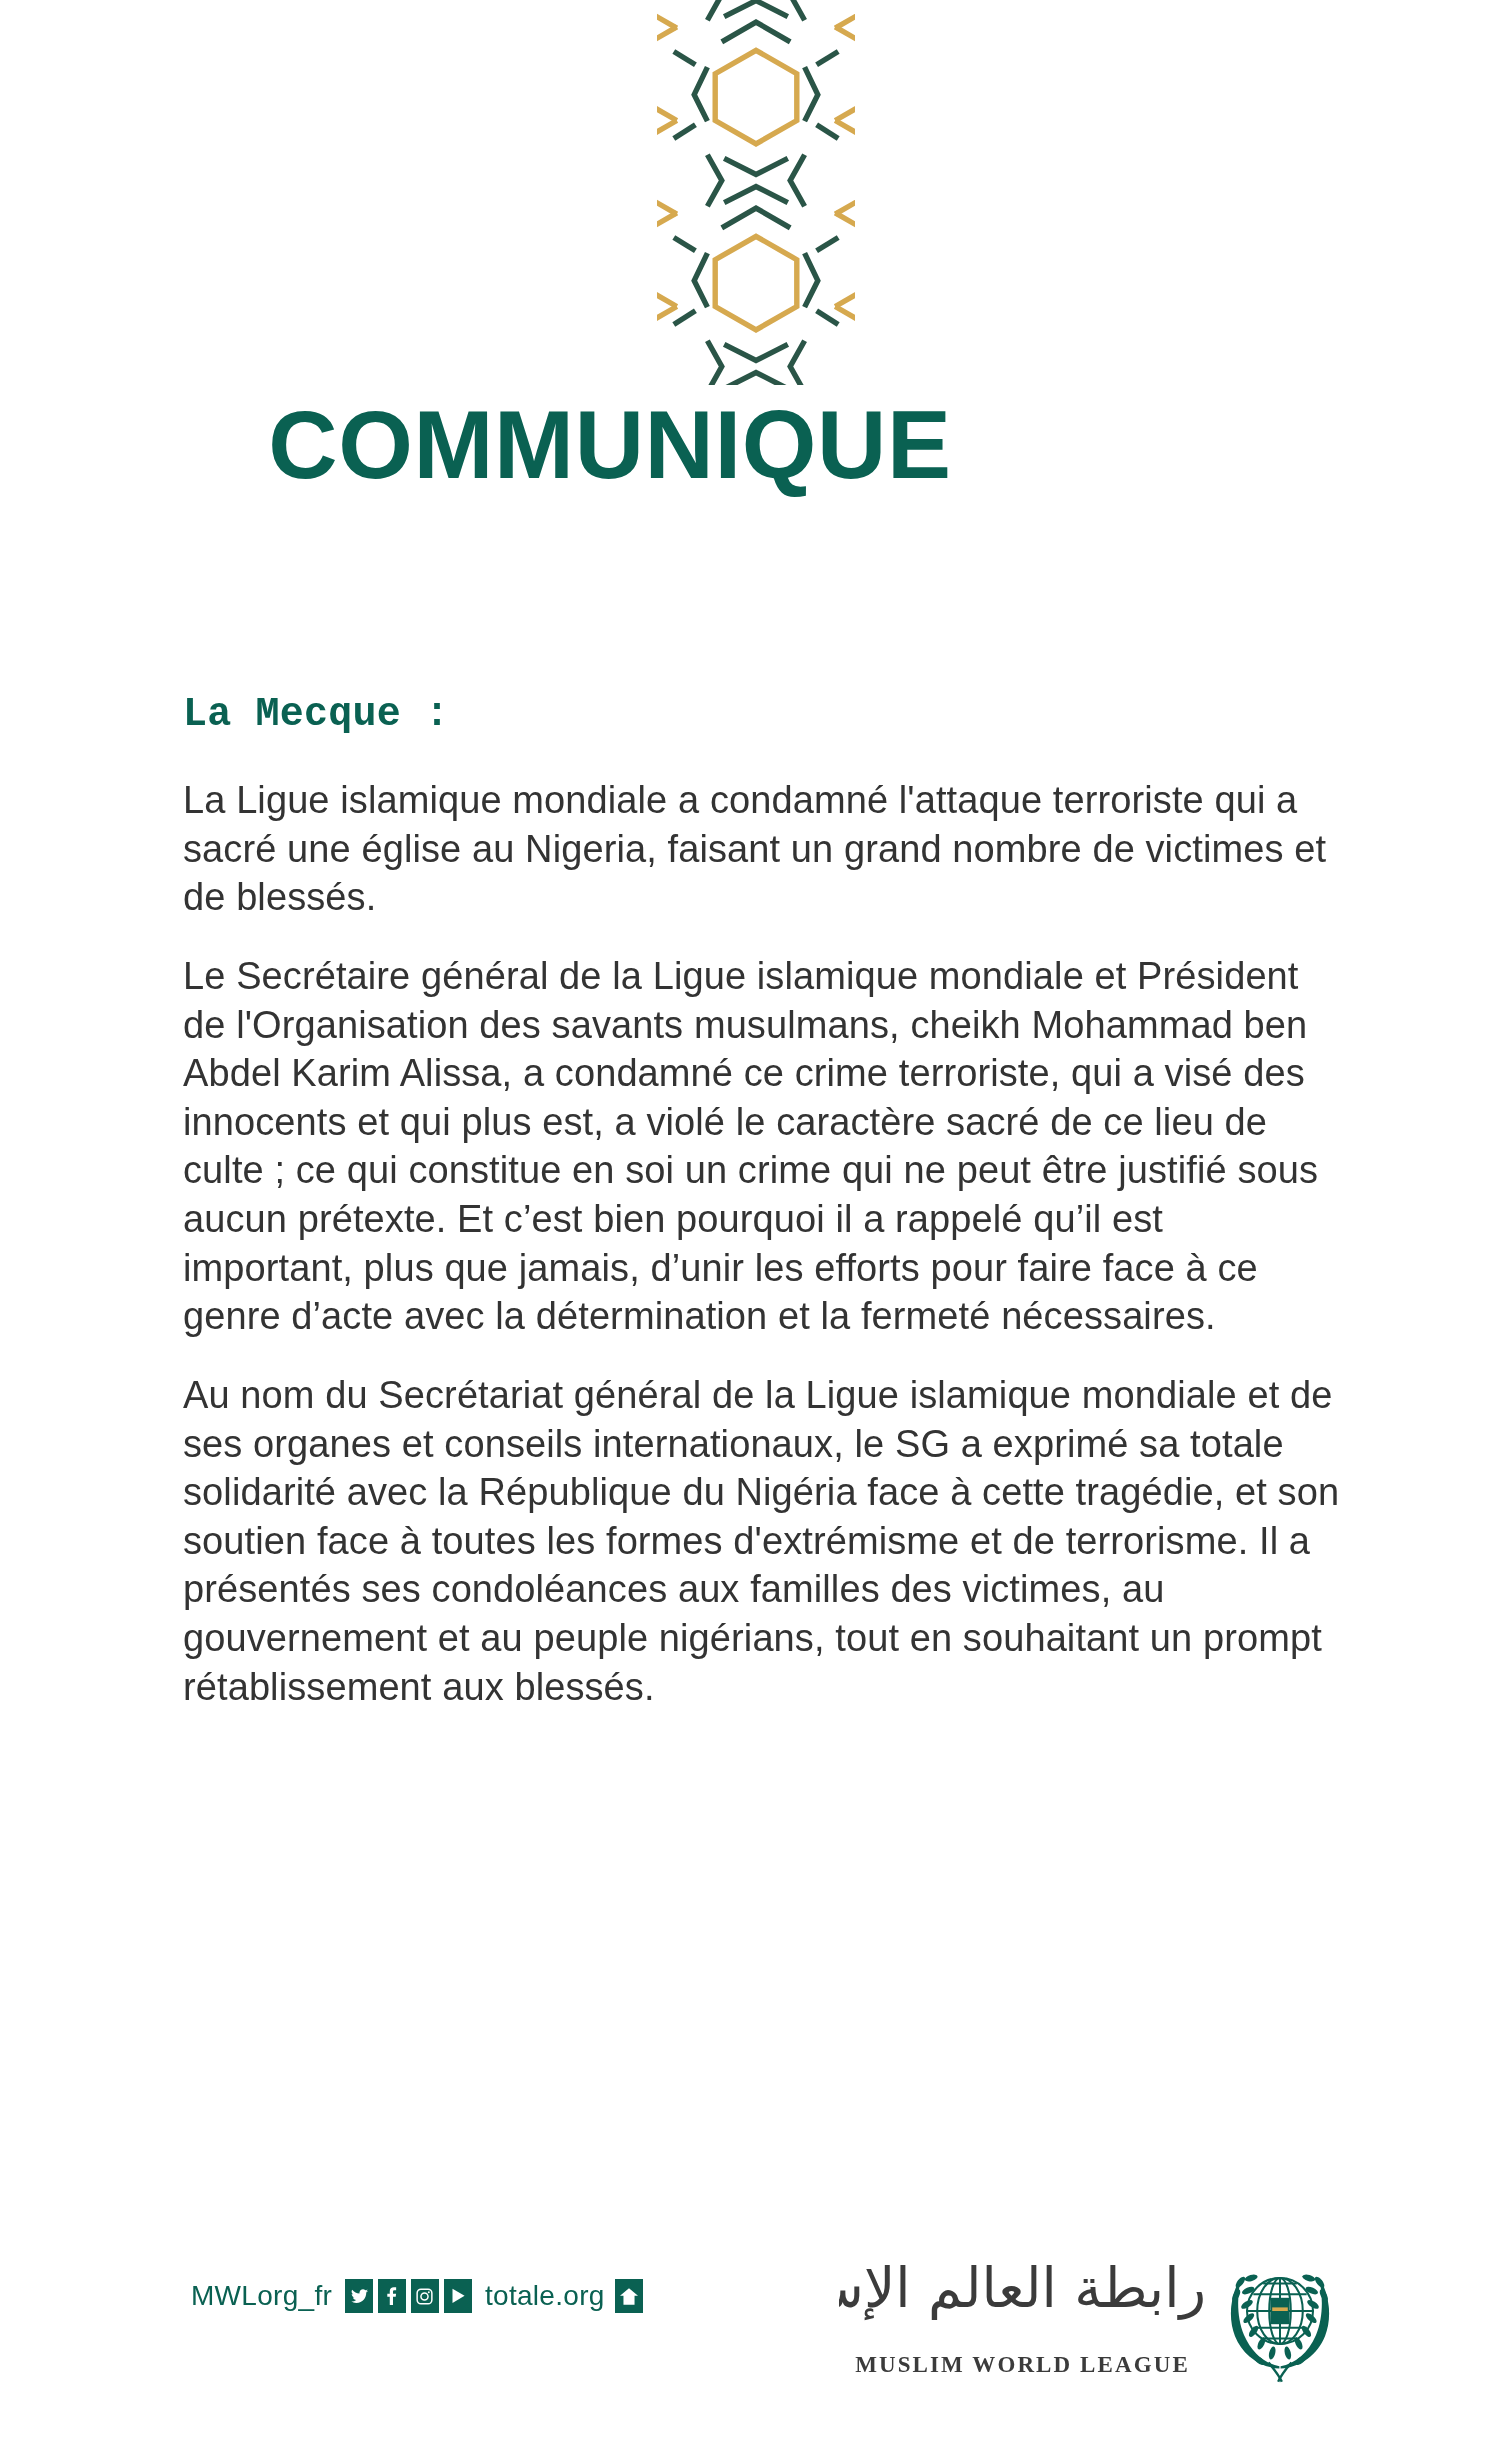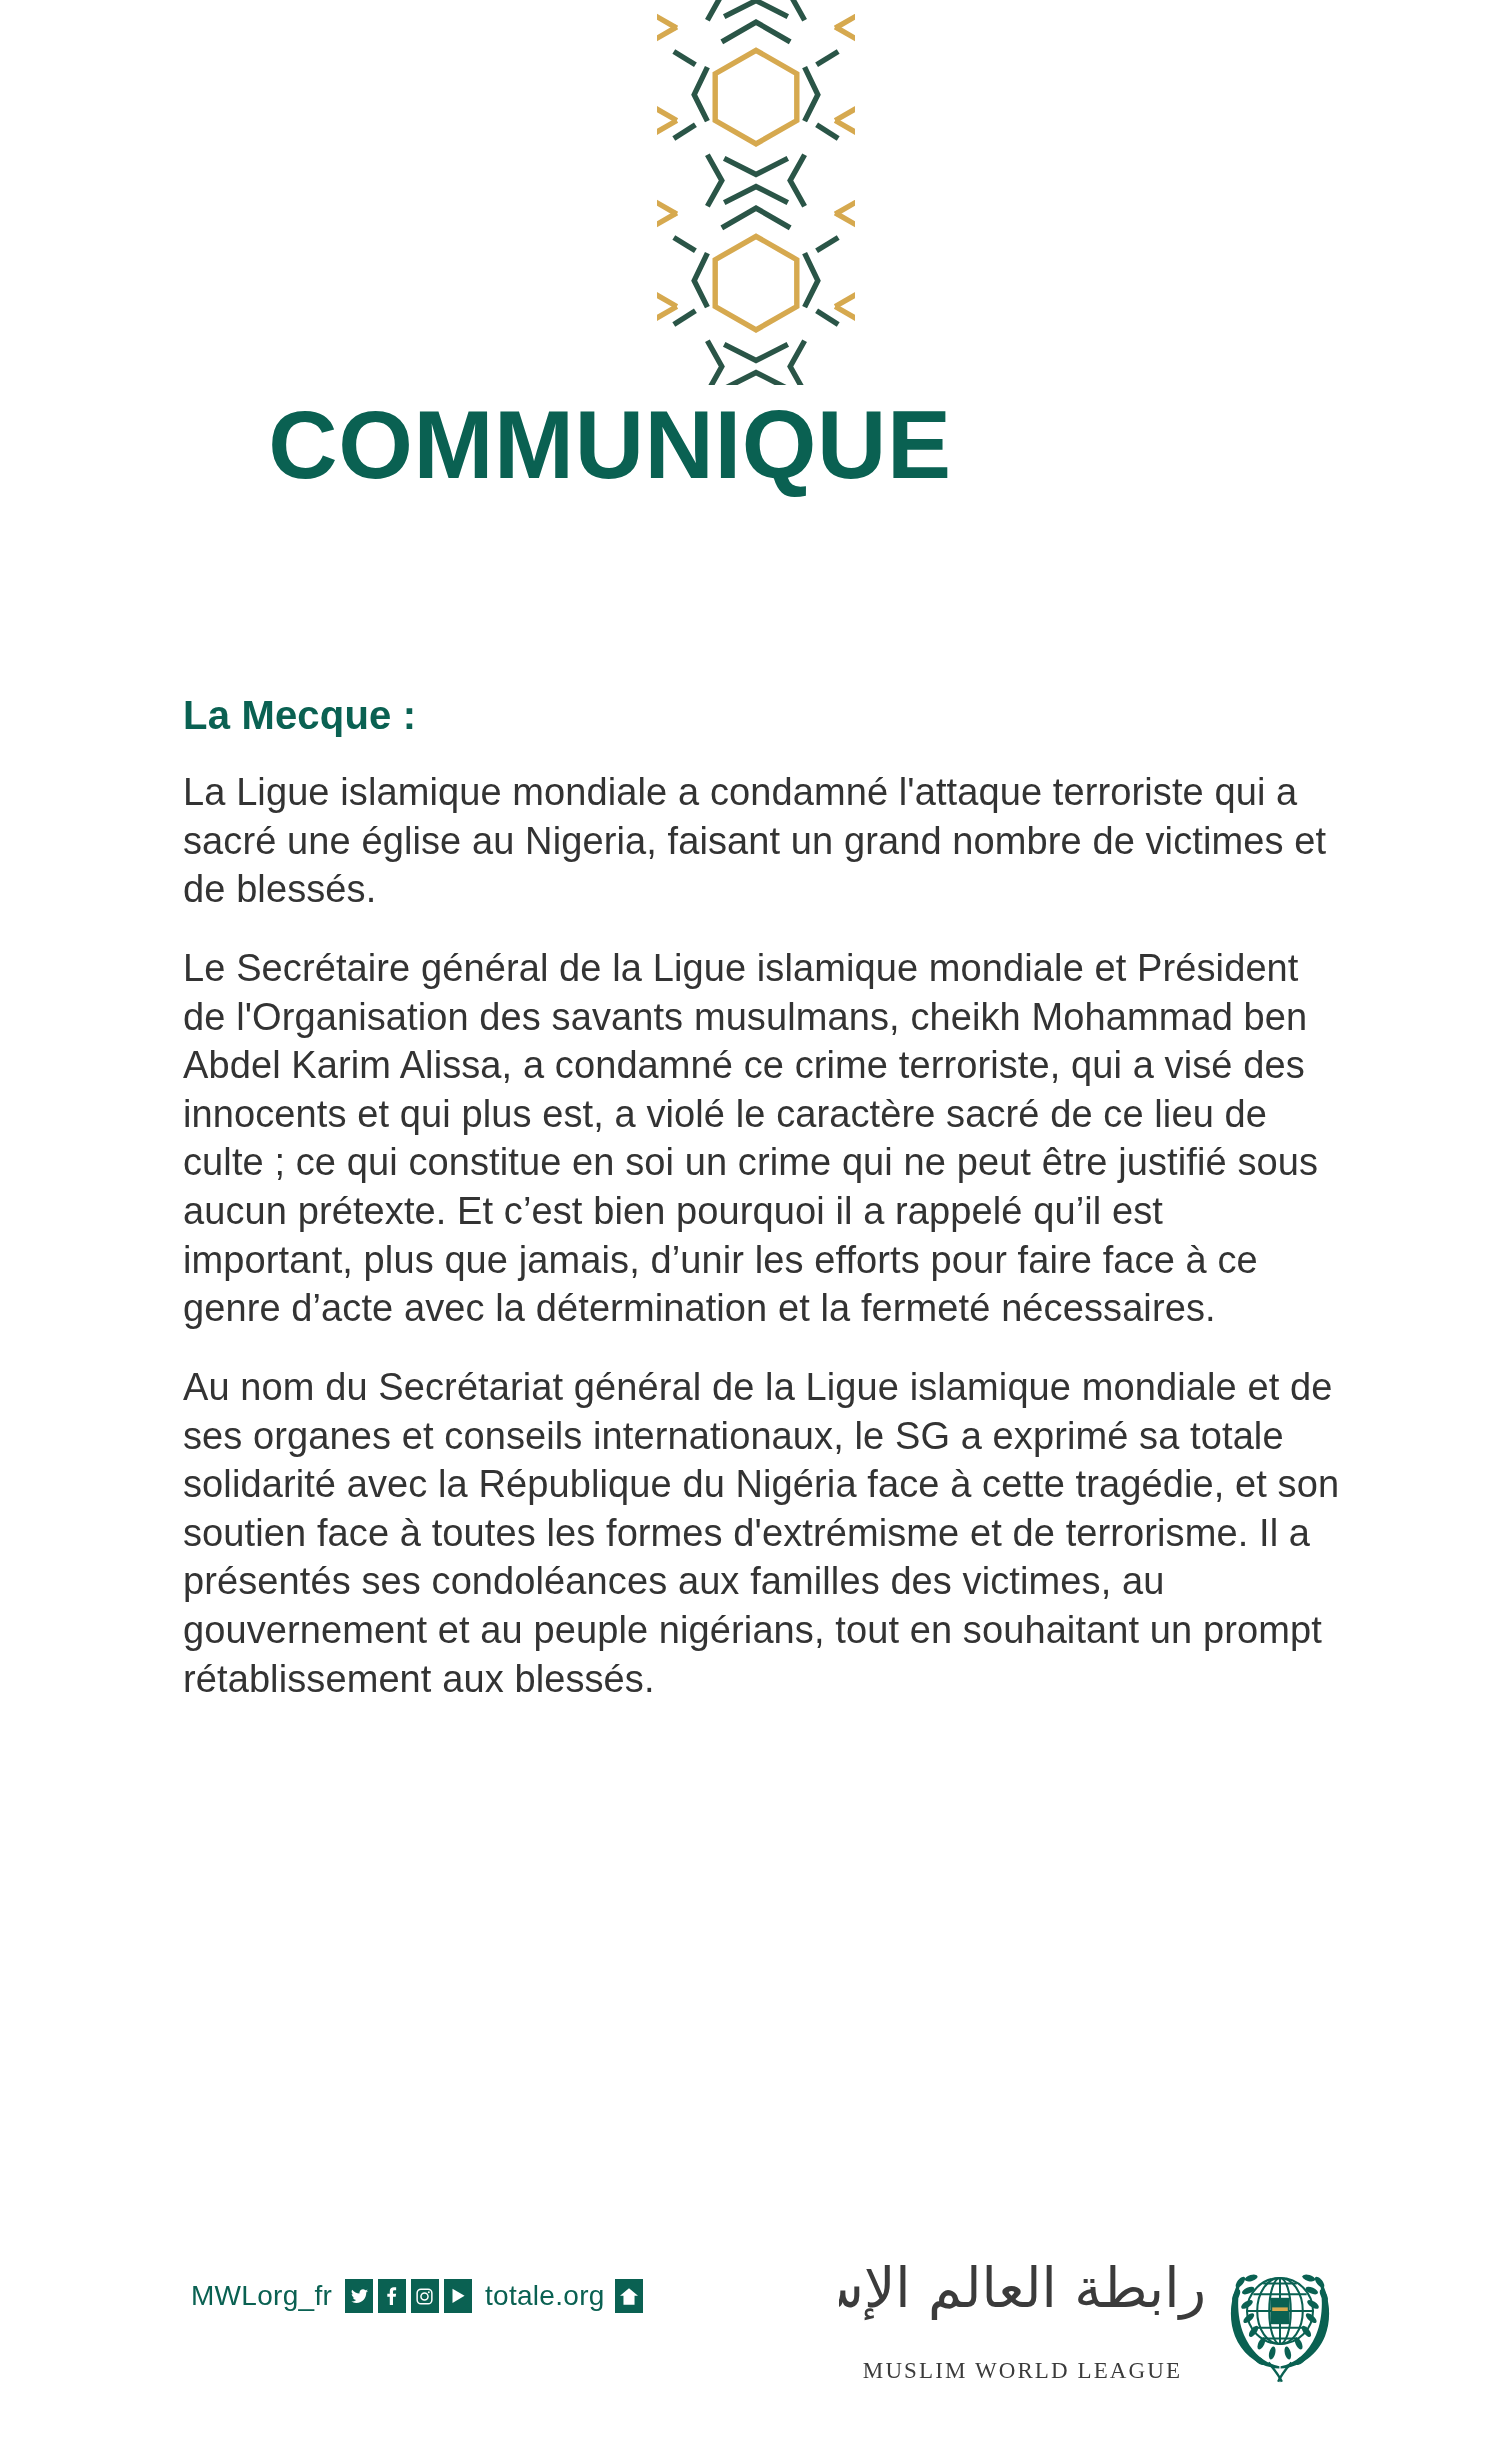--- a/index.html
+++ b/index.html
@@ -53,22 +53,23 @@
     position: absolute;
     left: 183px;
     top: 690px;
     width: 1160px;
   }
   .kicker {
     color: #0a6152;
     font-size: 40px;
     font-weight: bold;
     line-height: 1.25;
-    margin: 0 0 28px 0;
+    margin: 0 0 36px 0;
     letter-spacing: 0.2px;
+    font-family: Liberation Mono, monospace;
   }
   .para {
     color: #333333;
     font-size: 38px;
     font-weight: normal;
     line-height: 1.28;
     margin: 0 0 30px 0;
     letter-spacing: 0.1px;
     text-align: left;
   }
@@ -145,24 +146,24 @@
     font-family: "DejaVu Sans", sans-serif;
     direction: rtl;
     white-space: nowrap;
     height: 90px;
     overflow: hidden;
   }
   #logo-latin {
     color: #3b3b3b;
     font-family: "Liberation Serif", serif;
     font-size: 23px;
-    font-weight: normal;
+    font-weight: bold;
     letter-spacing: 2.1px;
     white-space: nowrap;
-    margin-top: 17px;
+    margin-top: 11px;
   }
   #logo-emblem {
     position: absolute;
     left: 378px;
     top: 0px;
     width: 126px;
     height: 138px;
   }
 </style>
 </head>

